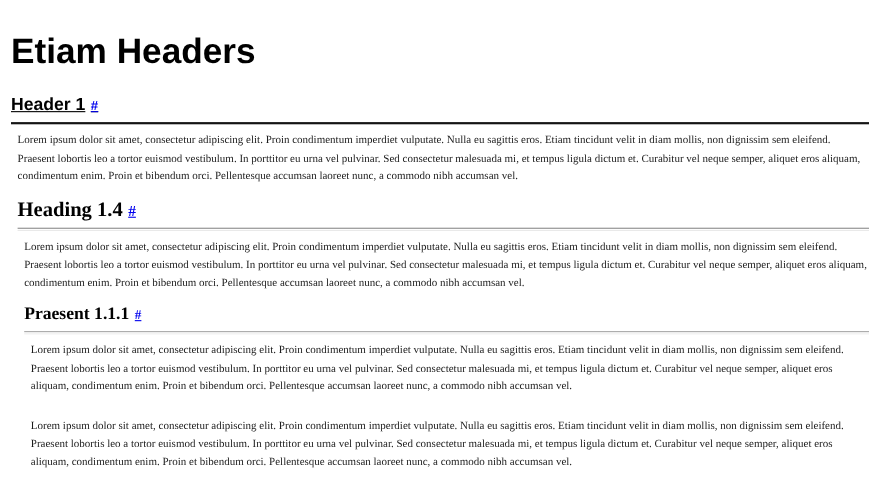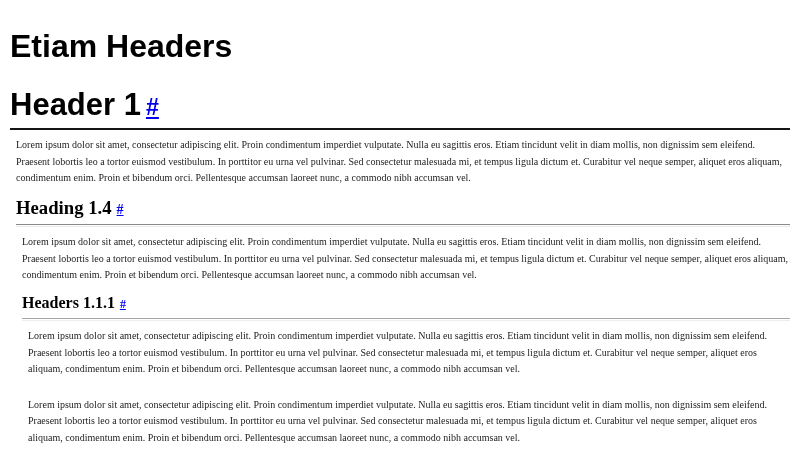--- a/index.html
+++ b/index.html
@@ -5,21 +5,21 @@
   html, body { margin: 0; padding: 0; }
   body {
     width: 800px; height: 450px; overflow: hidden;
     background: #ffffff;
     font-family: "Liberation Sans", sans-serif;
     color: #1c1c1c;
   }
   .page { padding: 0 10px; }
   h1, h2, h3, h4 { color: #000000; line-height: 1.15; font-weight: bold; }
   h1 { font-size: 32px; margin: 28px 0 22px 0; }
-  h2 { font-size: 31px;   margin: 0; }
+  h2 { font-size: 16px;   margin: 0; text-decoration: underline; }
   h3 { font-size: 18.7px; margin: 0; }
   h4 { font-size: 16px;   margin: 0; }
   hr { margin: 6px 0 0 0; border: none; height: 0; }
   hr.rule-dark  { border-top: 2px solid #141414; }
   hr.rule-mid   { height: 1px; border-top: 1px solid #8a8a8a; border-bottom: 1px solid #e9e9e9; }
   hr.rule-light { height: 1px; border-top: 1px solid #a5a5a5; border-bottom: 1px solid #eeeeee; }
   p {
     font-size: 10px; line-height: 16.5px;
     margin: 7px 0 10px 0;
     color: #1c1c1c;
@@ -49,21 +49,21 @@
       <p>Lorem ipsum dolor sit amet, consectetur adipiscing elit. Proin condimentum imperdiet vulputate. Nulla eu sagittis eros. Etiam tincidunt velit in diam mollis, non dignissim sem eleifend. Praesent lobortis leo a tortor euismod vestibulum. In porttitor eu urna vel pulvinar. Sed consectetur malesuada mi, et tempus ligula dictum et. Curabitur vel neque semper, aliquet eros aliquam, condimentum enim. Proin et bibendum orci. Pellentesque accumsan laoreet nunc, a commodo nibh accumsan vel.</p>
 
       <section>
         <h3><span>Heading 1.4</span><a href="#" class="anchor">#</a></h3>
         <hr class="rule-mid">
 
         <div class="sec-body">
           <p>Lorem ipsum dolor sit amet, consectetur adipiscing elit. Proin condimentum imperdiet vulputate. Nulla eu sagittis eros. Etiam tincidunt velit in diam mollis, non dignissim sem eleifend. Praesent lobortis leo a tortor euismod vestibulum. In porttitor eu urna vel pulvinar. Sed consectetur malesuada mi, et tempus ligula dictum et. Curabitur vel neque semper, aliquet eros aliquam, condimentum enim. Proin et bibendum orci. Pellentesque accumsan laoreet nunc, a commodo nibh accumsan vel.</p>
 
           <section>
-            <h4><span>Headers 1.1.1</span><a href="#" class="anchor">#</a></h4>
+            <h4><span>Praesent 1.1.1</span><a href="#" class="anchor">#</a></h4>
             <hr class="rule-light">
 
             <div class="sec-body">
               <p>Lorem ipsum dolor sit amet, consectetur adipiscing elit. Proin condimentum imperdiet vulputate. Nulla eu sagittis eros. Etiam tincidunt velit in diam mollis, non dignissim sem eleifend. Praesent lobortis leo a tortor euismod vestibulum. In porttitor eu urna vel pulvinar. Sed consectetur malesuada mi, et tempus ligula dictum et. Curabitur vel neque semper, aliquet eros aliquam, condimentum enim. Proin et bibendum orci. Pellentesque accumsan laoreet nunc, a commodo nibh accumsan vel.</p>
               <p>Lorem ipsum dolor sit amet, consectetur adipiscing elit. Proin condimentum imperdiet vulputate. Nulla eu sagittis eros. Etiam tincidunt velit in diam mollis, non dignissim sem eleifend. Praesent lobortis leo a tortor euismod vestibulum. In porttitor eu urna vel pulvinar. Sed consectetur malesuada mi, et tempus ligula dictum et. Curabitur vel neque semper, aliquet eros aliquam, condimentum enim. Proin et bibendum orci. Pellentesque accumsan laoreet nunc, a commodo nibh accumsan vel.</p>
             </div>
           </section>
         </div>
       </section>
     </div>

